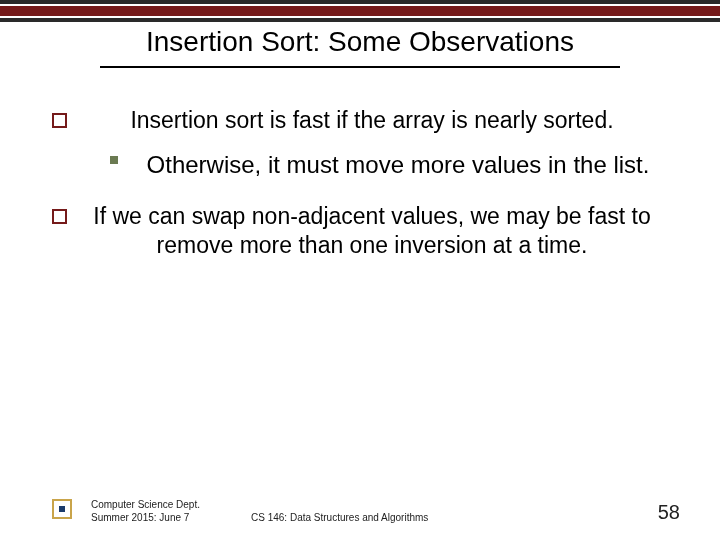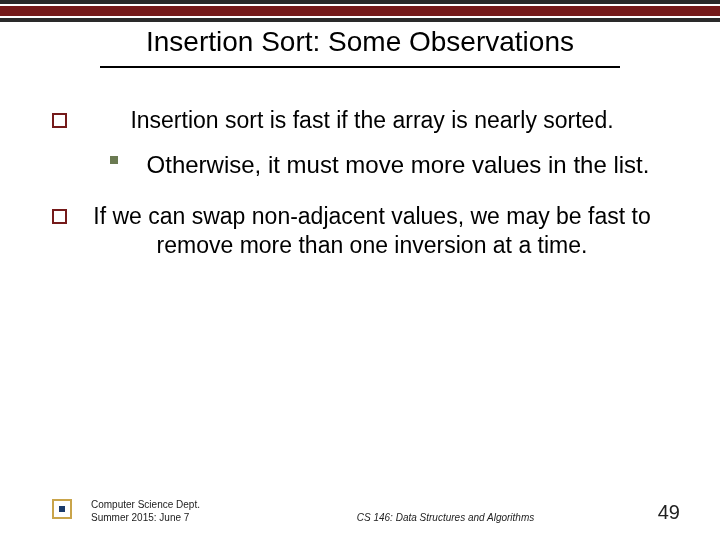--- a/index.html
+++ b/index.html
@@ -22,21 +22,21 @@
   ul.lvl2 { list-style: none; margin: 14px 0 0 26px; }
   ul.lvl2 > li { position: relative; padding-left: 26px; font-size: 24px; line-height: 1.3; }
   ul.lvl2 > li::before {
     content: ""; position: absolute; left: 0; top: 7px;
     width: 8px; height: 8px; background: #6b7a52;
   }
   .footer { position: absolute; bottom: 16px; left: 0; right: 0; display: flex; align-items: flex-end; padding: 0 40px 0 18px; margin-left: 29px; }
   .logo { width: 30px; height: 30px; margin-right: 14px; position: relative; }
   .logo svg { width: 30px; height: 30px; }
   .foot-left { font-size: 10px; line-height: 1.3; color: #222; width: 160px; }
-  .foot-center { font-size: 10px; line-height: 1.3; color: #222; text-align: center; flex: 1; font-style: italic; }
+  .foot-center { font-size: 10px; line-height: 1.3; color: #222; text-align: left; flex: 1; }
   .foot-right { font-size: 20px; color: #222; width: 40px; text-align: right; }
 </style>
 </head>
 <body>
 
 <div class="slide">
 
   <div class="topbar">
     <div class="thin"></div>
     <div class="gap"></div>
@@ -73,16 +73,16 @@
         <rect x="12" y="12" width="6" height="6" fill="#1a3a6b"></rect>
       </svg>
     </div>
     <div class="foot-left">
       <div>Computer Science Dept.</div>
       <div>Summer 2015: June 7</div>
     </div>
     <div class="foot-center">
       <div>CS 146: Data Structures and Algorithms</div>
     </div>
-    <div class="foot-right">49</div>
+    <div class="foot-right">58</div>
   </div>
 
 </div>
 
 </body></html>

